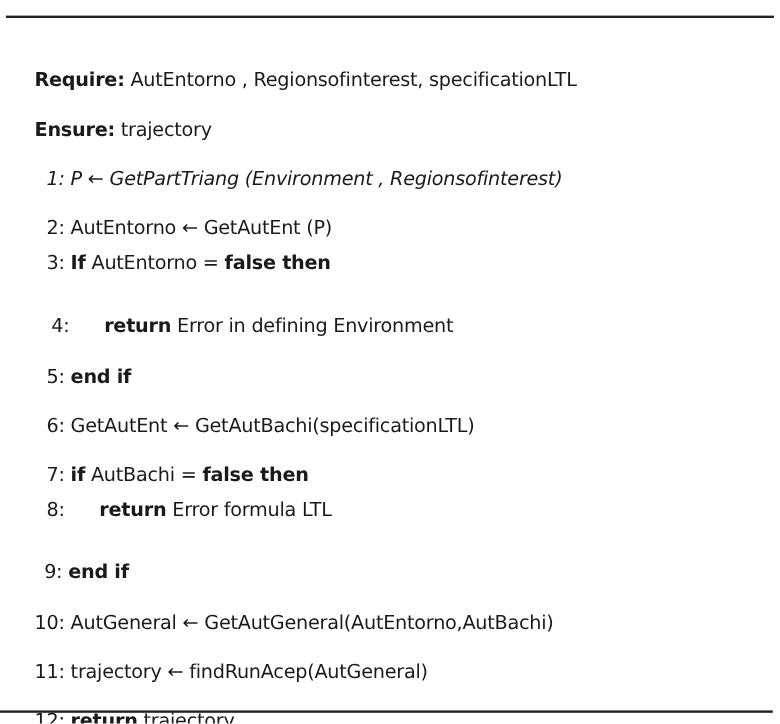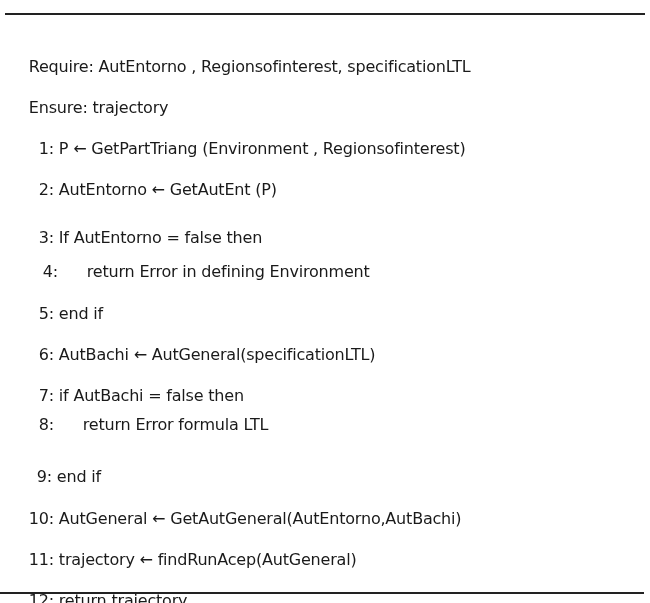--- a/index.html
+++ b/index.html
@@ -2,57 +2,57 @@
 <html><head>
   <meta charset="utf-8">
   <style>
     html, body { margin: 0; padding: 0; background: #ffffff; }
     body { width: 650px; height: 603px; position: relative; overflow: hidden;
            font-family: "DejaVu Sans", sans-serif; color: #1a1a1a; }
     .rule-top { position: absolute; left: 5px; top: 13px; width: 640px; height: 2px; background: #222; }
     .rule-bottom { position: absolute; left: 0px; top: 592px; width: 644px; height: 2px; background: #222; }
     .line { position: absolute; left: 19px; font-size: 16px; line-height: 20px; white-space: pre; letter-spacing: -0.2px; }
     .num { display: inline-block; }
-    b { font-weight: normal; }
+    b { font-weight: bold; }
   </style>
 </head>
 <body>
 
 <div class="rule-top"></div>
 
 <div class="line" style="top:37px;">
   <b>Require:</b><span> AutEntorno , Regionsofinterest, specificationLTL</span>
 </div>
 
 <div class="line" style="top:78px;">
   <b>Ensure:</b><span> trajectory</span>
 </div>
 
-<div class="line" style="top:119px; left:29px;">
+<div class="line" style="top:119px; left:29px;font-style:italic;">
   <span class="num">1:</span><span> P ← GetPartTriang (Environment , Regionsofinterest)</span>
 </div>
 
 <div class="line" style="top:160px; left:29px;">
   <span class="num">2:</span><span> AutEntorno ← GetAutEnt (P)</span>
 </div>
 
-<div class="line" style="top:208px; left:29px;">
+<div class="line" style="top:189px; left:29px;">
   <span class="num">3:</span><span> </span><b>If</b><span> AutEntorno = </span><b>false then</b>
 </div>
 
 <div class="line" style="top:242px; left:33px;">
   <span class="num" style="width:44px;">4:</span><b>return</b><span> Error in defining Environment</span>
 </div>
 
 <div class="line" style="top:284px; left:29px;">
   <span class="num">5:</span><span> </span><b>end if</b>
 </div>
 
 <div class="line" style="top:325px; left:29px;">
-  <span class="num">6:</span><span> AutBachi ← AutGeneral(specificationLTL)</span>
+  <span class="num">6:</span><span> GetAutEnt ← GetAutBachi(specificationLTL)</span>
 </div>
 
 <div class="line" style="top:366px; left:29px;">
   <span class="num">7:</span><span> </span><b>if</b><span> AutBachi = </span><b>false then</b>
 </div>
 
 <div class="line" style="top:395px; left:29px;">
   <span class="num" style="width:44px;">8:</span><b>return</b><span> Error formula LTL</span>
 </div>
 

